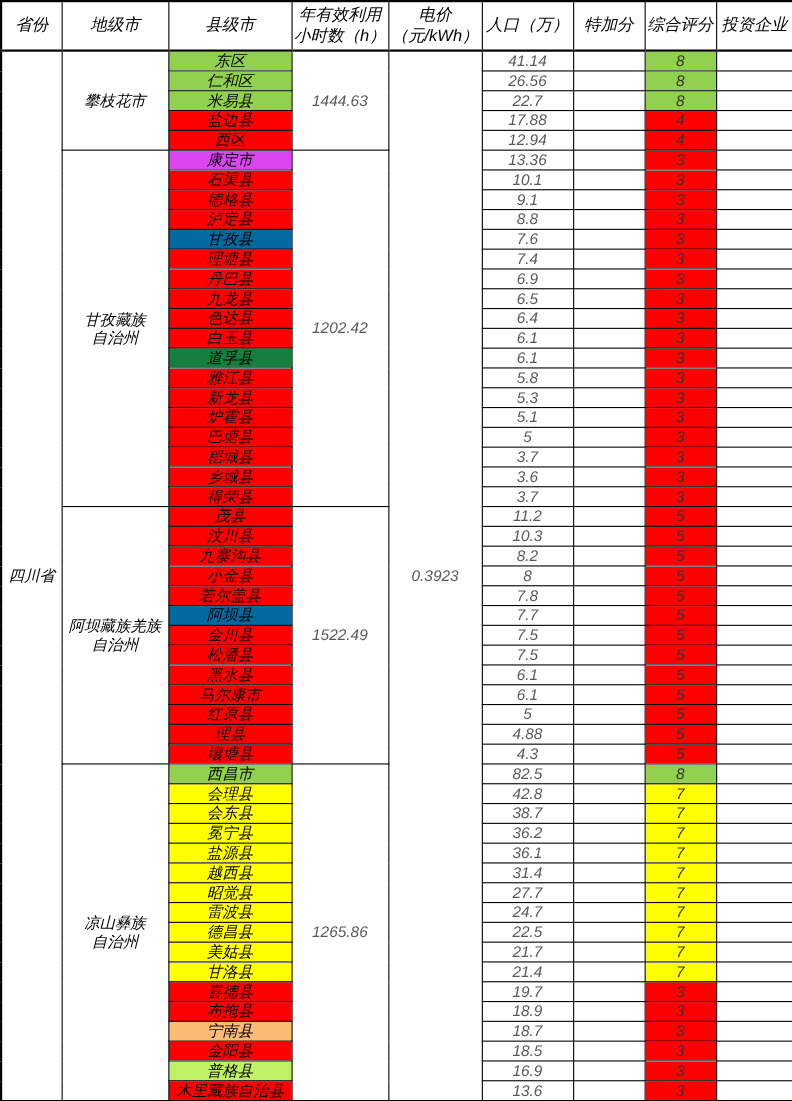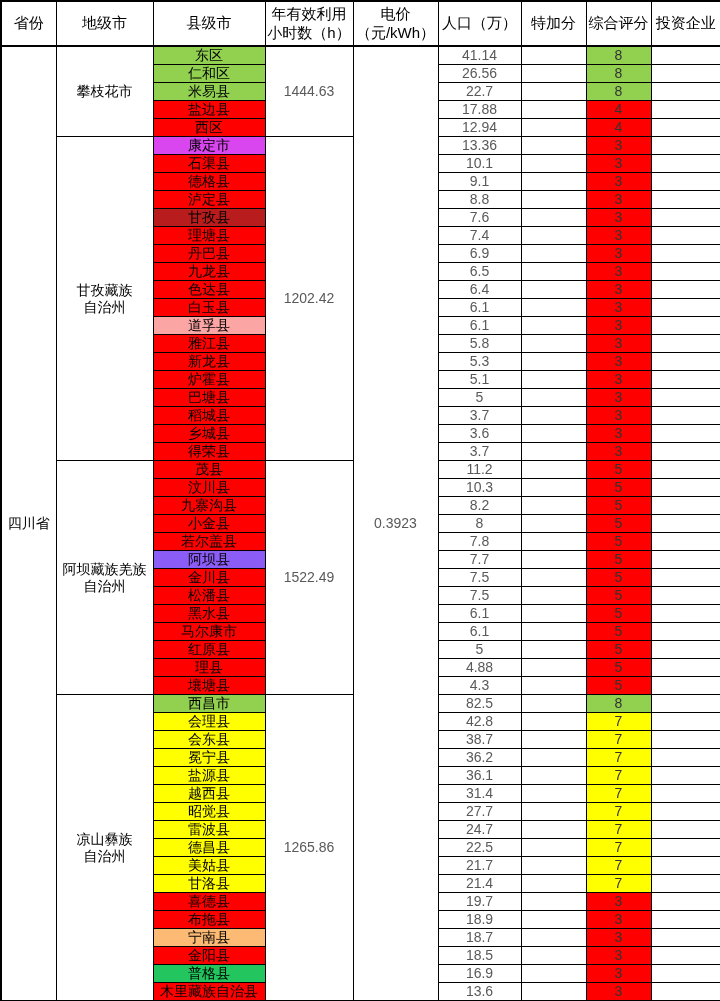--- a/index.html
+++ b/index.html
@@ -4,20 +4,21 @@
 <style>
   html, body {
     margin: 0;
     padding: 0;
     background: #ffffff;
     width: 720px;
   }
   .sheet {
     width: 664px;
     font-family: "Liberation Sans", "DejaVu Sans", sans-serif;
+    font-style: italic;
   }
   table {
     border-collapse: collapse;
     table-layout: fixed;
     width: 720px;
     border: 2px solid #000;
   }
   th, td {
     border: 1px solid #000;
     padding: 0;
@@ -154,21 +155,21 @@
           <td></td>
         </tr>
         <tr class="data">
           <td class="county" style="background: rgb(255, 0, 0);">泸定县</td>
           <td class="num">8.8</td>
           <td></td>
           <td class="score" style="background: rgb(255, 0, 0);">3</td>
           <td></td>
         </tr>
         <tr class="data">
-          <td class="county" style="background: #b91c1c;">甘孜县</td>
+          <td class="county" style="background: #0369a1;">甘孜县</td>
           <td class="num">7.6</td>
           <td></td>
           <td class="score" style="background: rgb(255, 0, 0);">3</td>
           <td></td>
         </tr>
         <tr class="data">
           <td class="county" style="background: rgb(255, 0, 0);">理塘县</td>
           <td class="num">7.4</td>
           <td></td>
           <td class="score" style="background: rgb(255, 0, 0);">3</td>
@@ -196,21 +197,21 @@
           <td></td>
         </tr>
         <tr class="data">
           <td class="county" style="background: rgb(255, 0, 0);">白玉县</td>
           <td class="num">6.1</td>
           <td></td>
           <td class="score" style="background: rgb(255, 0, 0);">3</td>
           <td></td>
         </tr>
         <tr class="data">
-          <td class="county" style="background: #fca5a5;">道孚县</td>
+          <td class="county" style="background: #15803d;">道孚县</td>
           <td class="num">6.1</td>
           <td></td>
           <td class="score" style="background: rgb(255, 0, 0);">3</td>
           <td></td>
         </tr>
         <tr class="data">
           <td class="county" style="background: rgb(255, 0, 0);">雅江县</td>
           <td class="num">5.8</td>
           <td></td>
           <td class="score" style="background: rgb(255, 0, 0);">3</td>
@@ -290,21 +291,21 @@
           <td></td>
         </tr>
         <tr class="data">
           <td class="county" style="background: rgb(255, 0, 0);">若尔盖县</td>
           <td class="num">7.8</td>
           <td></td>
           <td class="score" style="background: rgb(255, 0, 0);">5</td>
           <td></td>
         </tr>
         <tr class="data">
-          <td class="county" style="background: #8b5cf6; margin-top: 12px;">阿坝县</td>
+          <td class="county" style="background: #0369a1; margin-top: 12px;">阿坝县</td>
           <td class="num">7.7</td>
           <td></td>
           <td class="score" style="background: rgb(255, 0, 0);">5</td>
           <td></td>
         </tr>
         <tr class="data">
           <td class="county" style="background: rgb(255, 0, 0);">金川县</td>
           <td class="num">7.5</td>
           <td></td>
           <td class="score" style="background: rgb(255, 0, 0);">5</td>
@@ -454,21 +455,21 @@
           <td></td>
         </tr>
         <tr class="data">
           <td class="county" style="background: rgb(255, 0, 0);">金阳县</td>
           <td class="num">18.5</td>
           <td></td>
           <td class="score" style="background: rgb(255, 0, 0);">3</td>
           <td></td>
         </tr>
         <tr class="data">
-          <td class="county" style="background: #22c55e;">普格县</td>
+          <td class="county" style="background: #bef264;">普格县</td>
           <td class="num">16.9</td>
           <td></td>
           <td class="score" style="background: rgb(255, 0, 0);">3</td>
           <td></td>
         </tr>
         <tr class="data">
           <td class="county" style="background: rgb(255, 0, 0);">木里藏族自治县</td>
           <td class="num">13.6</td>
           <td></td>
           <td class="score" style="background: rgb(255, 0, 0);">3</td>

